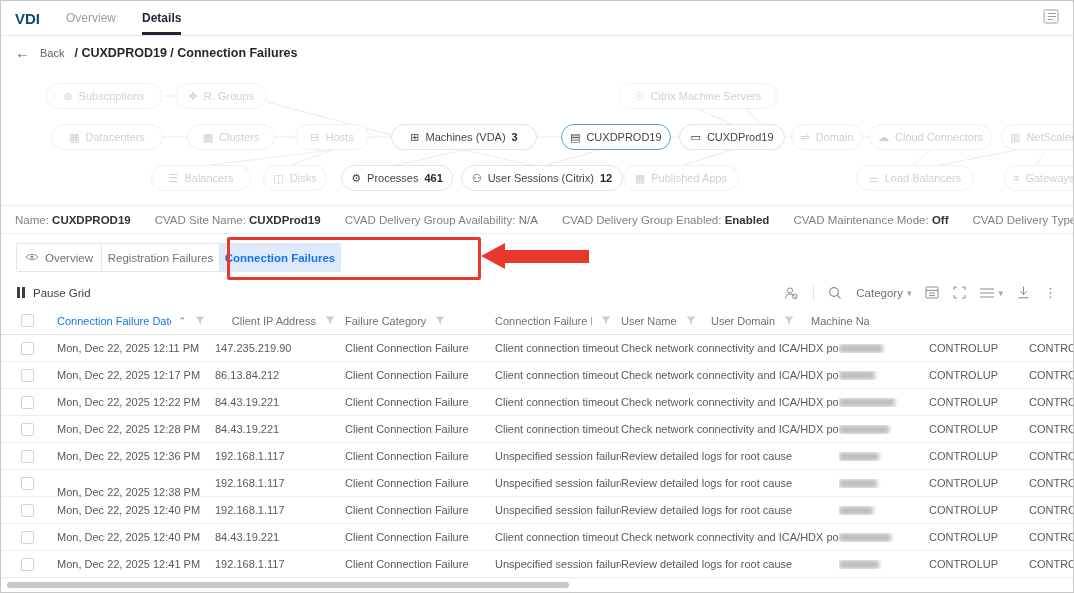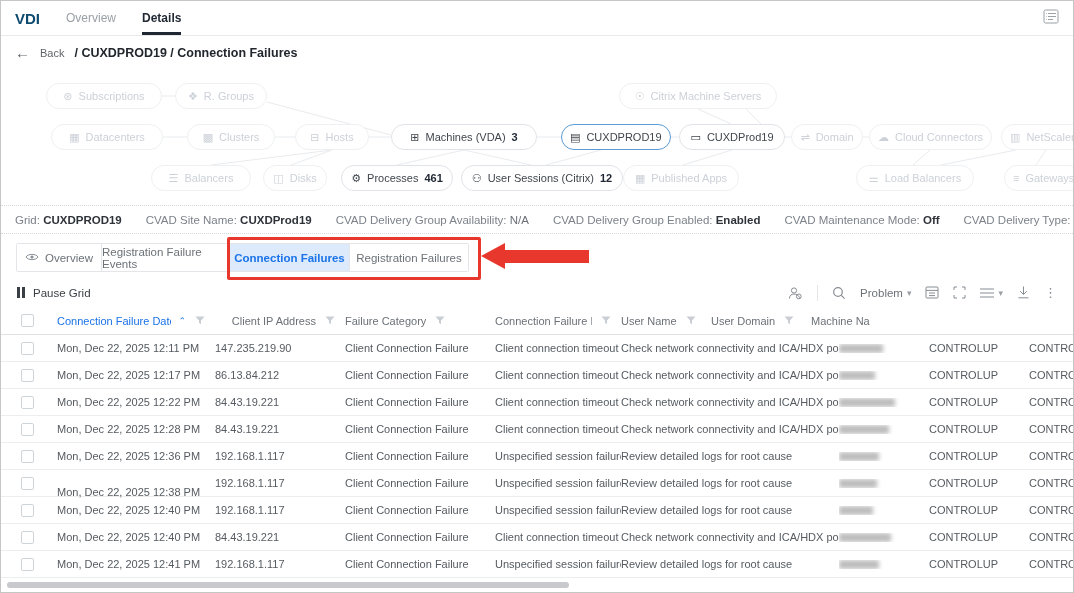--- a/index.html
+++ b/index.html
@@ -214,47 +214,44 @@
       </div>
       <div class="pill disabled" style="left: 1003px; top: 96px; min-width: 70px;">
         <span class="picon">≡</span>
         <span>Gateways</span>
       </div>
     </div>
 
   <hr class="dotted">
 
   <div class="infobar" id="infobar">
-      <span><span>Grid: </span><span class="iv">CUXDPROD19</span></span>
+      <span><span>Name: </span><span class="iv">CUXDPROD19</span></span>
       <span><span>CVAD Site Name: </span><span class="iv">CUXDProd19</span></span>
       <span><span>CVAD Delivery Group Availability: </span><span class="ivn">N/A</span></span>
       <span><span>CVAD Delivery Group Enabled: </span><span class="iv">Enabled</span></span>
       <span><span>CVAD Maintenance Mode: </span><span class="iv">Off</span></span>
       <span><span>CVAD Delivery Type: </span></span>
     </div>
 
   <hr class="dotted">
 
   <div class="subtabs-row">
     <div class="subtabs" id="subtabs">
         <div class="subtab" style="width: 85px;">
           <span><svg width="14" height="10" viewBox="0 0 14 10">
               <path d="M1 5 C3 1.5 11 1.5 13 5 C11 8.5 3 8.5 1 5 Z" fill="none" stroke="#8a9099"></path>
               <circle cx="7" cy="5" r="1.6" fill="#8a9099"></circle>
             </svg></span>
           <span>Overview</span>
         </div>
-        <div class="subtab" style="width: 128px;">
-          <span>Registration Failure Events</span>
+        <div class="subtab" style="width: 118px;">
+          <span>Registration Failures</span>
         </div>
         <div class="subtab active" style="width: 120px;">
           <span>Connection Failures</span>
-        </div>
-        <div class="subtab" style="width: 118px;">
-          <span>Registration Failures</span>
         </div>
       </div>
     <div class="red-box"></div>
     <div class="red-arrow">
       <div class="head"></div>
         <div class="shaft"></div>
     </div>
   </div>
 
   <div class="toolbar">
@@ -275,21 +272,21 @@
           </svg>
       </span>
       <span class="tdiv"></span>
       <span class="tool">
         <svg width="14" height="14" viewBox="0 0 14 14">
             <circle cx="6" cy="6" r="4.3" fill="none" stroke="#878d94" stroke-width="1.2"></circle>
             <line x1="9.3" y1="9.3" x2="12.6" y2="12.6" stroke="#878d94" stroke-width="1.2"></line>
           </svg>
       </span>
       <span class="tool">
-        <span>Problem</span>
+        <span>Category</span>
         <span class="chev">▾</span>
       </span>
       <span class="tool">
         <svg width="14" height="13" viewBox="0 0 14 13">
             <rect x="1" y="1" width="12" height="11" rx="1" fill="none" stroke="#878d94"></rect>
             <line x1="1" y1="4.4" x2="13" y2="4.4" stroke="#878d94"></line>
             <line x1="4" y1="7" x2="10" y2="7" stroke="#878d94"></line>
             <line x1="4" y1="9.6" x2="10" y2="9.6" stroke="#878d94"></line>
           </svg>
       </span>

